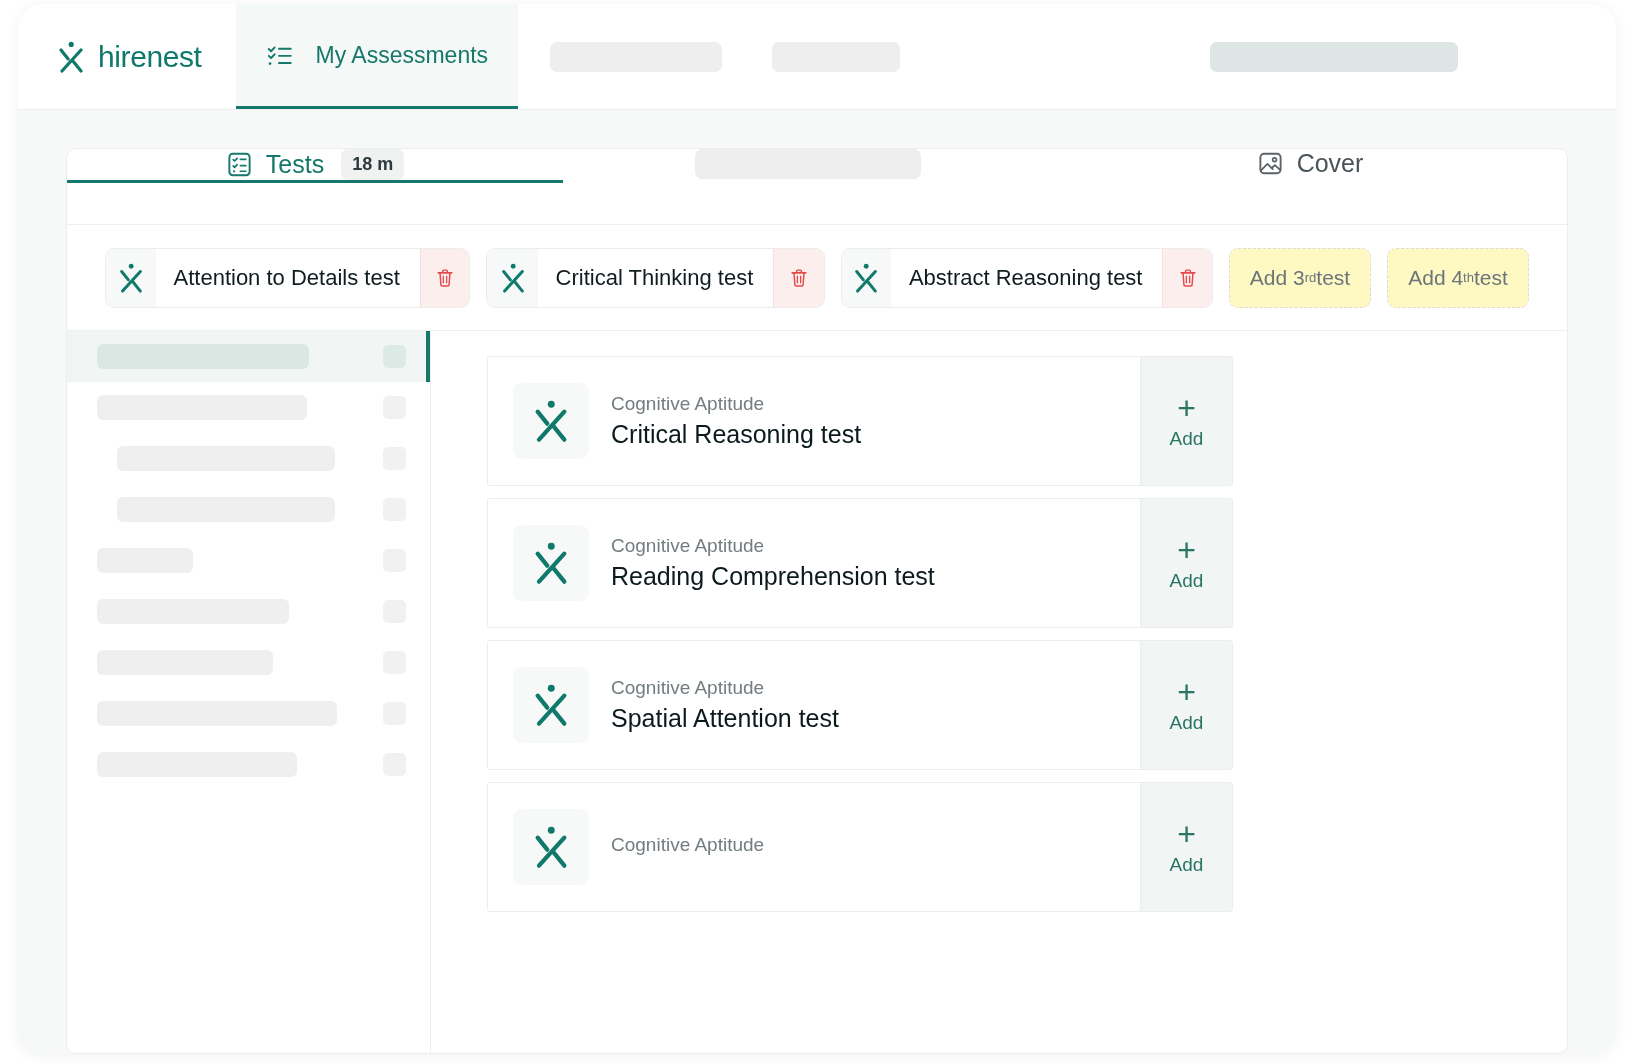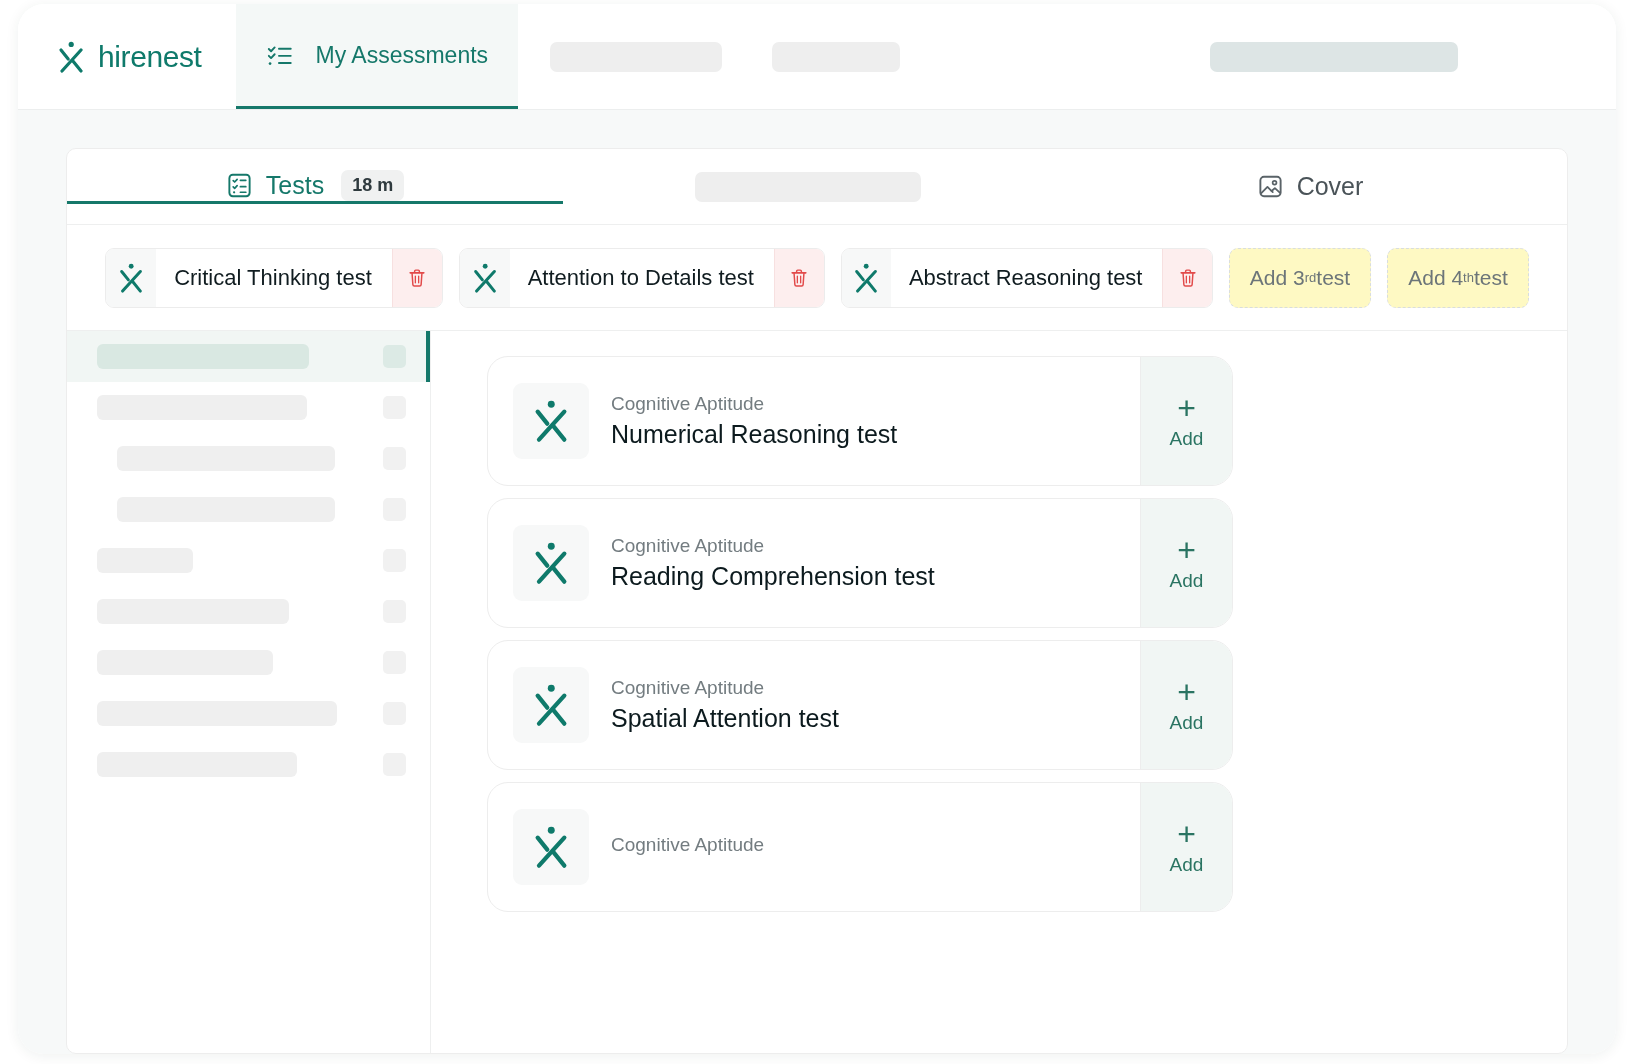--- a/index.html
+++ b/index.html
@@ -90,21 +90,21 @@
     height: 906px;
     overflow: hidden;
     display: flex;
     flex-direction: column;
   }
 
   
   #subtabs {
     height: 76px;
     display: flex;
-    align-items: center;
+    align-items: flex-start;
     border-bottom: 1px solid #eeefef;
     position: relative;
   }
   .subtab {
     display: flex;
     align-items: center;
     justify-content: center;
     gap: 13px;
     cursor: pointer;
     position: relative;
@@ -250,21 +250,21 @@
   
   #right-pane {
     flex: 1;
     padding: 25px 0 0 56px;
     overflow: hidden;
   }
   .result-card {
     width: 746px;
     height: 130px;
     border: 1px solid #ededed;
-    border-radius: 21px;
+    border-radius: 3px;
     display: flex;
     align-items: stretch;
     overflow: hidden;
     margin-bottom: 12px;
     background: #ffffff;
   }
   .result-main {
     flex: 1;
     display: flex;
     align-items: center;
@@ -359,20 +359,40 @@
             <rect x="3" y="3.4" width="18" height="17.2" rx="3.2" stroke="#5a6368" stroke-width="1.7" fill="none"></rect>
             <circle cx="15.6" cy="8.7" r="1.7" stroke="#5a6368" stroke-width="1.5" fill="none"></circle>
             <path d="M3.6 18.2 L9.3 12.4 L14 17" stroke="#5a6368" stroke-width="1.6" fill="none" stroke-linecap="round" stroke-linejoin="round"></path>
             <path d="M13 16 L15.9 13.4 L20.5 17.6" stroke="#5a6368" stroke-width="1.6" fill="none" stroke-linecap="round" stroke-linejoin="round"></path>
           </svg>
           <span class="subtab-label">Cover</span>
         </div>
       </div>
 
       <div id="chips-row">
+
+        <div class="chip">
+          <span class="chip-icon">
+            <svg viewBox="0 0 30 32">
+              <circle cx="15.2" cy="3.4" r="2.6" fill="#0f7a6b"></circle>
+              <path d="M5 9 L12.2 18" stroke="#0f7a6b" stroke-width="3.2" stroke-linecap="round" fill="none"></path>
+              <path d="M25 9 L6 30" stroke="#0f7a6b" stroke-width="3.2" stroke-linecap="round" fill="none"></path>
+              <path d="M16.5 19.5 L25 30" stroke="#0f7a6b" stroke-width="3.2" stroke-linecap="round" fill="none"></path>
+            </svg>
+          </span>
+          <span class="chip-name">Attention to Details test</span>
+          <span class="chip-delete">
+            <svg viewBox="0 0 24 24">
+              <path d="M4.5 6.4 H19.5" stroke="#e24a4a" stroke-width="1.7" stroke-linecap="round"></path>
+              <path d="M9.4 6.2 V4.6 a1.2 1.2 0 0 1 1.2-1.2 h2.8 a1.2 1.2 0 0 1 1.2 1.2 V6.2" stroke="#e24a4a" stroke-width="1.6" fill="none"></path>
+              <path d="M6.6 6.6 L7.5 19.2 a1.6 1.6 0 0 0 1.6 1.5 h5.8 a1.6 1.6 0 0 0 1.6-1.5 L17.4 6.6" stroke="#e24a4a" stroke-width="1.6" fill="none"></path>
+              <path d="M10.2 10 V17.2 M13.8 10 V17.2" stroke="#e24a4a" stroke-width="1.4" stroke-linecap="round"></path>
+            </svg>
+          </span>
+        </div>
 
         <div class="chip">
           <span class="chip-icon">
             <svg viewBox="0 0 30 32">
               <circle cx="15.2" cy="3.4" r="2.6" fill="#0f7a6b"></circle>
               <path d="M5 9 L12.2 18" stroke="#0f7a6b" stroke-width="3.2" stroke-linecap="round" fill="none"></path>
               <path d="M25 9 L6 30" stroke="#0f7a6b" stroke-width="3.2" stroke-linecap="round" fill="none"></path>
               <path d="M16.5 19.5 L25 30" stroke="#0f7a6b" stroke-width="3.2" stroke-linecap="round" fill="none"></path>
             </svg>
           </span>
@@ -389,40 +409,20 @@
 
         <div class="chip">
           <span class="chip-icon">
             <svg viewBox="0 0 30 32">
               <circle cx="15.2" cy="3.4" r="2.6" fill="#0f7a6b"></circle>
               <path d="M5 9 L12.2 18" stroke="#0f7a6b" stroke-width="3.2" stroke-linecap="round" fill="none"></path>
               <path d="M25 9 L6 30" stroke="#0f7a6b" stroke-width="3.2" stroke-linecap="round" fill="none"></path>
               <path d="M16.5 19.5 L25 30" stroke="#0f7a6b" stroke-width="3.2" stroke-linecap="round" fill="none"></path>
             </svg>
           </span>
-          <span class="chip-name">Attention to Details test</span>
-          <span class="chip-delete">
-            <svg viewBox="0 0 24 24">
-              <path d="M4.5 6.4 H19.5" stroke="#e24a4a" stroke-width="1.7" stroke-linecap="round"></path>
-              <path d="M9.4 6.2 V4.6 a1.2 1.2 0 0 1 1.2-1.2 h2.8 a1.2 1.2 0 0 1 1.2 1.2 V6.2" stroke="#e24a4a" stroke-width="1.6" fill="none"></path>
-              <path d="M6.6 6.6 L7.5 19.2 a1.6 1.6 0 0 0 1.6 1.5 h5.8 a1.6 1.6 0 0 0 1.6-1.5 L17.4 6.6" stroke="#e24a4a" stroke-width="1.6" fill="none"></path>
-              <path d="M10.2 10 V17.2 M13.8 10 V17.2" stroke="#e24a4a" stroke-width="1.4" stroke-linecap="round"></path>
-            </svg>
-          </span>
-        </div>
-
-        <div class="chip">
-          <span class="chip-icon">
-            <svg viewBox="0 0 30 32">
-              <circle cx="15.2" cy="3.4" r="2.6" fill="#0f7a6b"></circle>
-              <path d="M5 9 L12.2 18" stroke="#0f7a6b" stroke-width="3.2" stroke-linecap="round" fill="none"></path>
-              <path d="M25 9 L6 30" stroke="#0f7a6b" stroke-width="3.2" stroke-linecap="round" fill="none"></path>
-              <path d="M16.5 19.5 L25 30" stroke="#0f7a6b" stroke-width="3.2" stroke-linecap="round" fill="none"></path>
-            </svg>
-          </span>
           <span class="chip-name">Abstract Reasoning test</span>
           <span class="chip-delete">
             <svg viewBox="0 0 24 24">
               <path d="M4.5 6.4 H19.5" stroke="#e24a4a" stroke-width="1.7" stroke-linecap="round"></path>
               <path d="M9.4 6.2 V4.6 a1.2 1.2 0 0 1 1.2-1.2 h2.8 a1.2 1.2 0 0 1 1.2 1.2 V6.2" stroke="#e24a4a" stroke-width="1.6" fill="none"></path>
               <path d="M6.6 6.6 L7.5 19.2 a1.6 1.6 0 0 0 1.6 1.5 h5.8 a1.6 1.6 0 0 0 1.6-1.5 L17.4 6.6" stroke="#e24a4a" stroke-width="1.6" fill="none"></path>
               <path d="M10.2 10 V17.2 M13.8 10 V17.2" stroke="#e24a4a" stroke-width="1.4" stroke-linecap="round"></path>
             </svg>
           </span>
         </div>
@@ -489,21 +489,21 @@
               <span class="result-thumb">
                 <svg viewBox="0 0 30 32">
                   <circle cx="15.2" cy="3.4" r="2.6" fill="#0f7a6b"></circle>
                   <path d="M5 9 L12.2 18" stroke="#0f7a6b" stroke-width="3.2" stroke-linecap="round" fill="none"></path>
                   <path d="M25 9 L6 30" stroke="#0f7a6b" stroke-width="3.2" stroke-linecap="round" fill="none"></path>
                   <path d="M16.5 19.5 L25 30" stroke="#0f7a6b" stroke-width="3.2" stroke-linecap="round" fill="none"></path>
                 </svg>
               </span>
               <div>
                 <div class="result-cat">Cognitive Aptitude</div>
-                <div class="result-title">Numerical Reasoning test</div>
+                <div class="result-title">Critical Reasoning test</div>
               </div>
             </div>
             <div class="result-add">
               <span class="plus">+</span>
               <span class="add-label">Add</span>
             </div>
           </div>
 
           <div class="result-card">
             <div class="result-main">

